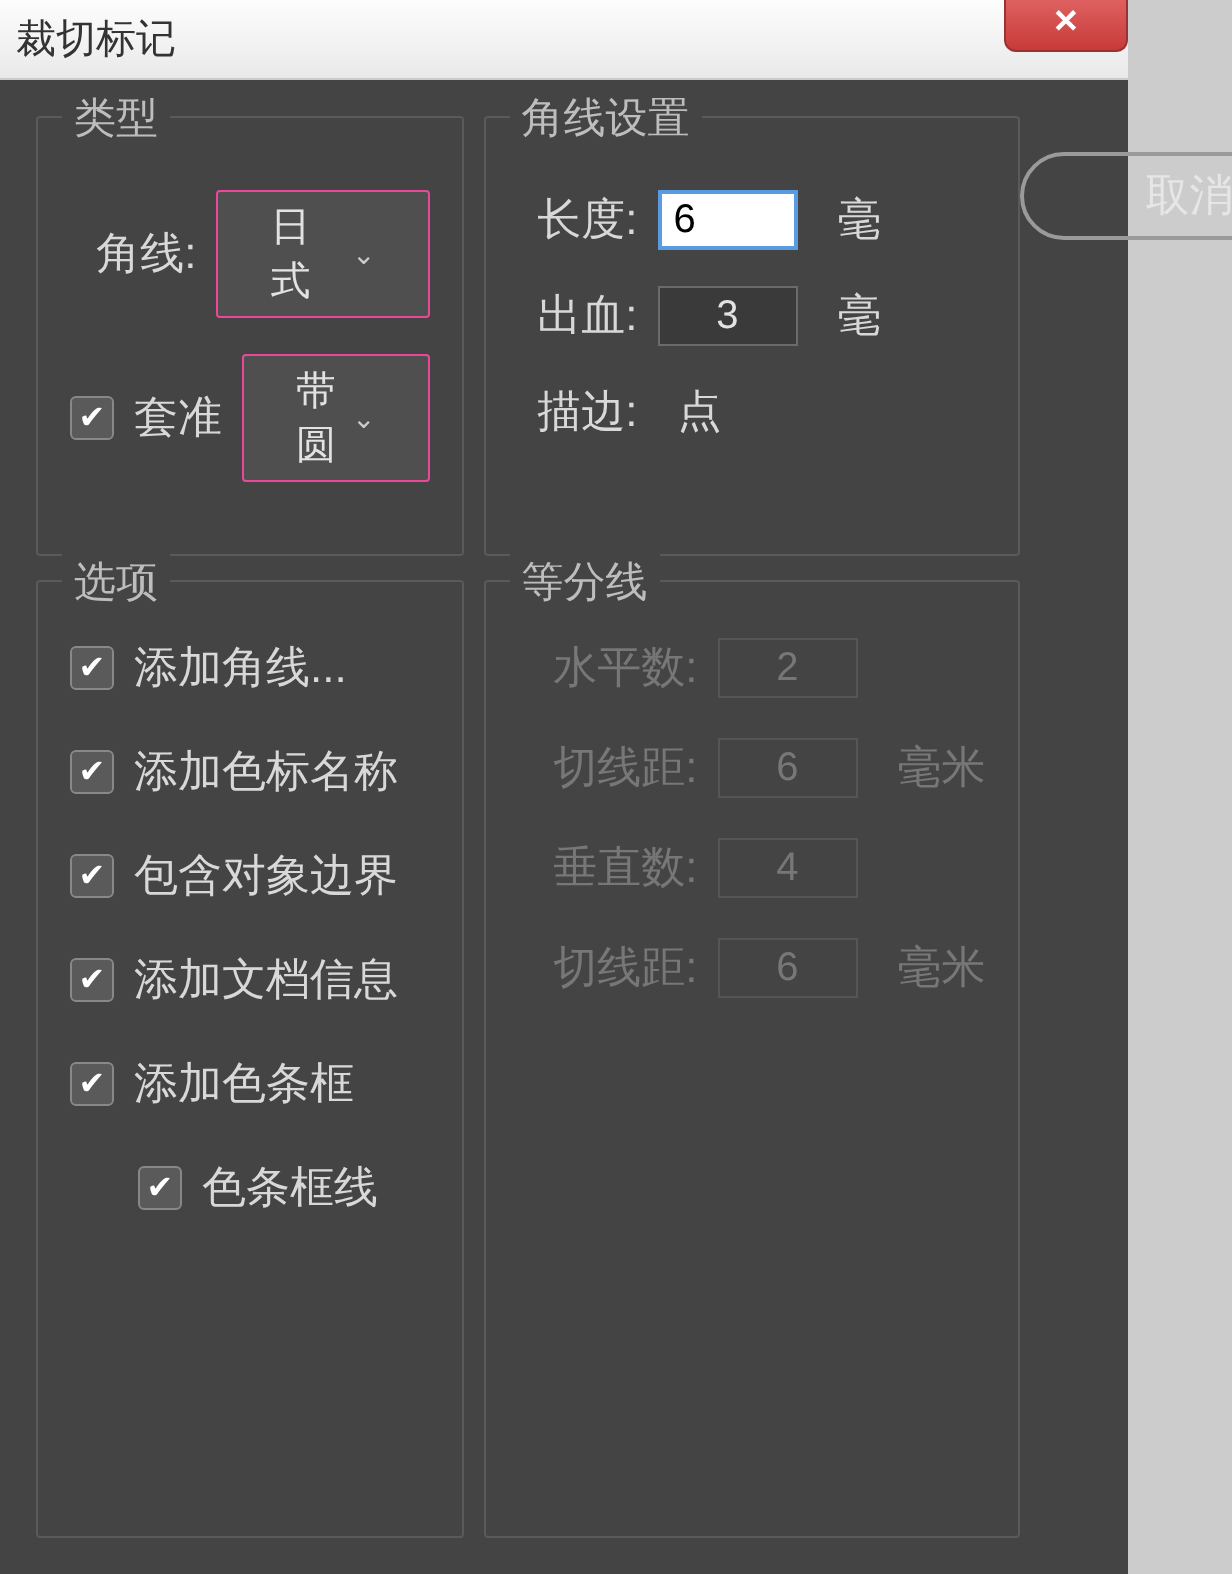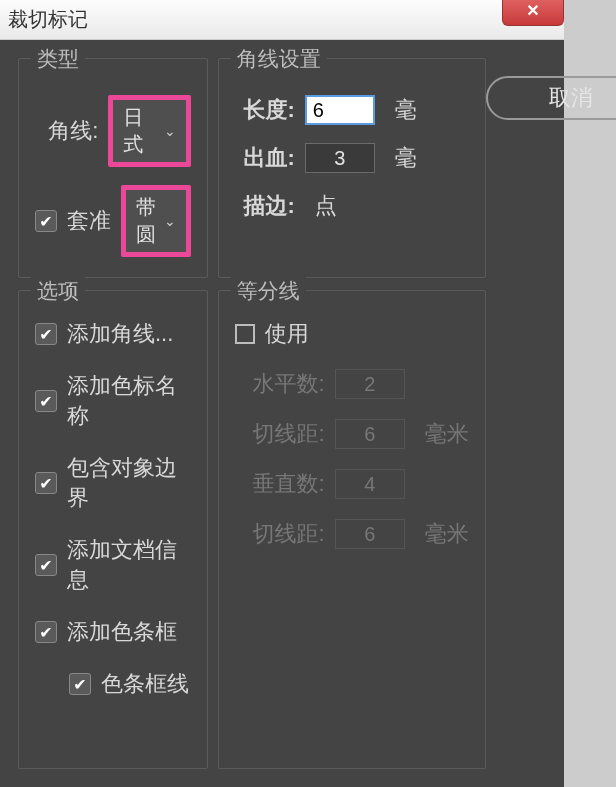--- a/index.html
+++ b/index.html
@@ -82,23 +82,23 @@
       display: flex;
       align-items: center;
       margin-bottom: 18px;
       color: #d8d8d8;
       font-size: 22px;
     }
     .row.disabled { color: #777; }
     .lbl { white-space: nowrap; }
     .select {
       background: #4f4f4f;
-      border: 5px solid #ec4899;
+      border: 1px solid #ec4899;
       color: #e2e2e2;
-      padding: 4px 10px;
+      padding: 4px 26px;
       font-size: 20px;
       display: flex;
       align-items: center;
       gap: 8px;
       cursor: pointer;
       border-radius: 2px;
     }
     .chev { font-size: 14px; color: #ccc; }
     .chk {
       width: 22px;
@@ -165,21 +165,21 @@
       color: #e6e6e6;
       font-size: 22px;
       display: flex;
       align-items: center;
       justify-content: center;
       cursor: pointer;
     }
     
     .kv { display: flex; align-items: center; gap: 10px; }
     .kv .lbl { width: 72px; text-align: right; }
-    .corner-rows .kv .lbl { width: 60px; font-weight: bold; }
+    .corner-rows .kv .lbl { width: 60px; }
   </style>
 </head>
 <body>
 
 <div class="window">
   <div class="titlebar">
     <span class="title">裁切标记</span>
     <div class="close-btn">
       <span>✕</span>
     </div>
@@ -250,24 +250,20 @@
             </div>
             <div class="row sub">
               <span class="chk checked"></span>
               <span>色条框线</span>
             </div>
           </div>
       </div>
 
       <div class="group divider-row">
         <div class="group-title">等分线</div>
-        <div class="row">
-          <span class="square-mark"></span>
-          <span>使用</span>
-        </div>
         <div class="row kv disabled">
           <span class="lbl" style="width:90px;">水平数:</span>
           <input class="input disabled" disabled="" value="2" style="">
         </div>
         <div class="row kv disabled">
           <span class="lbl" style="width:90px;">切线距:</span>
           <input class="input disabled" disabled="" value="6" style="">
           <span class="unit">毫米</span>
         </div>
         <div class="row kv disabled">

